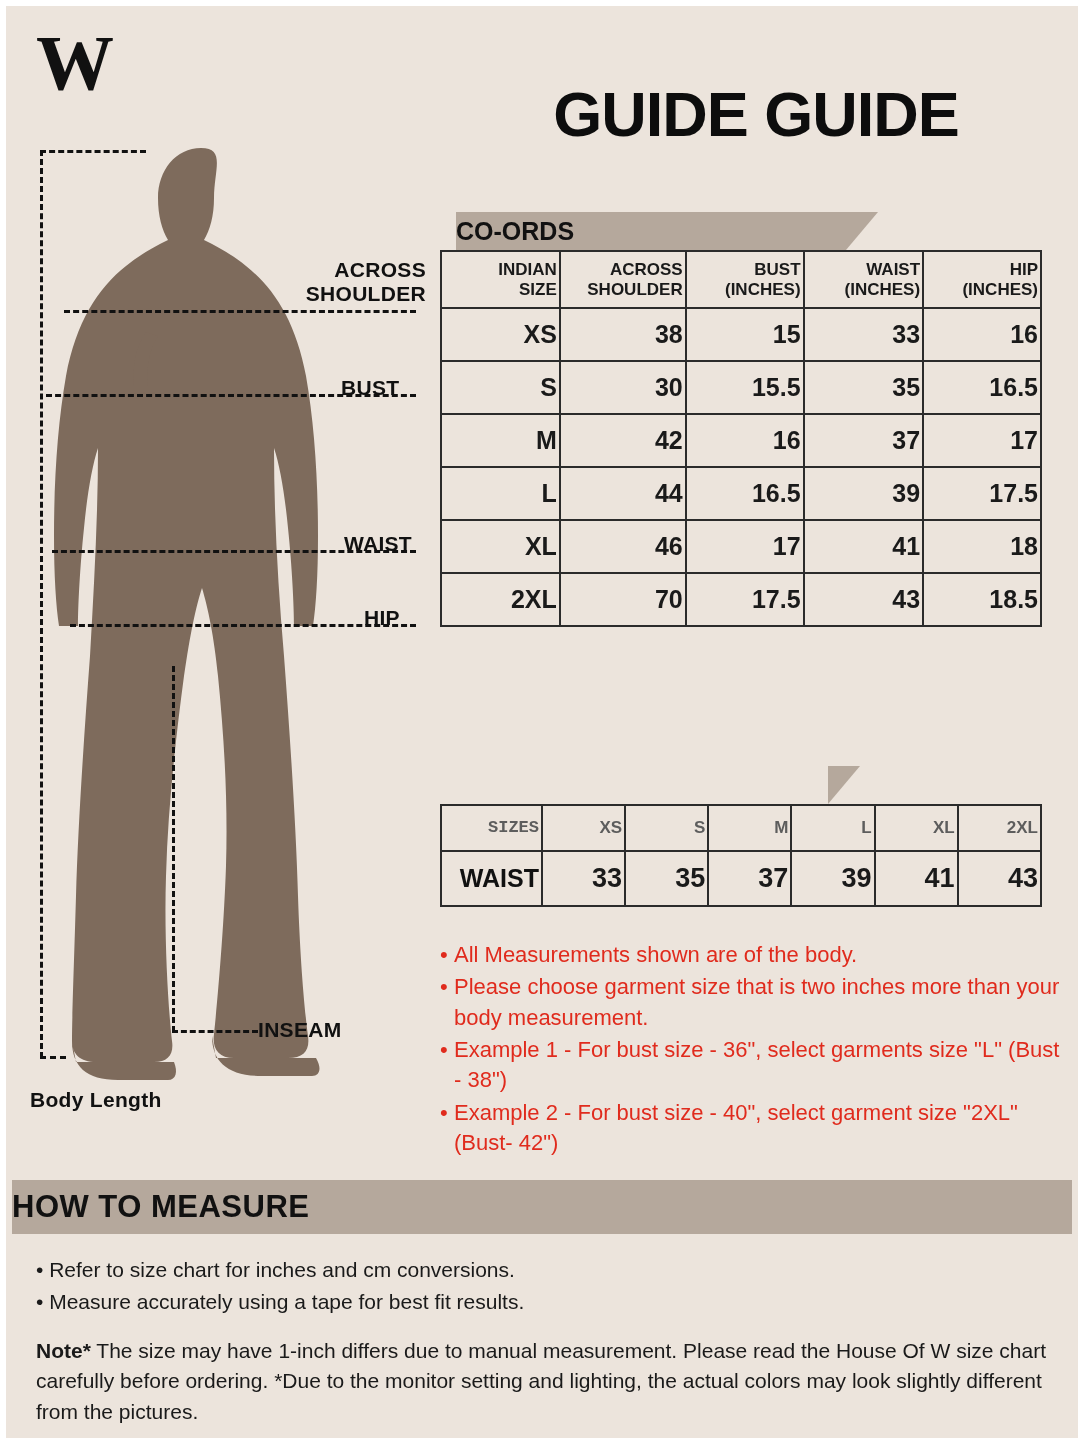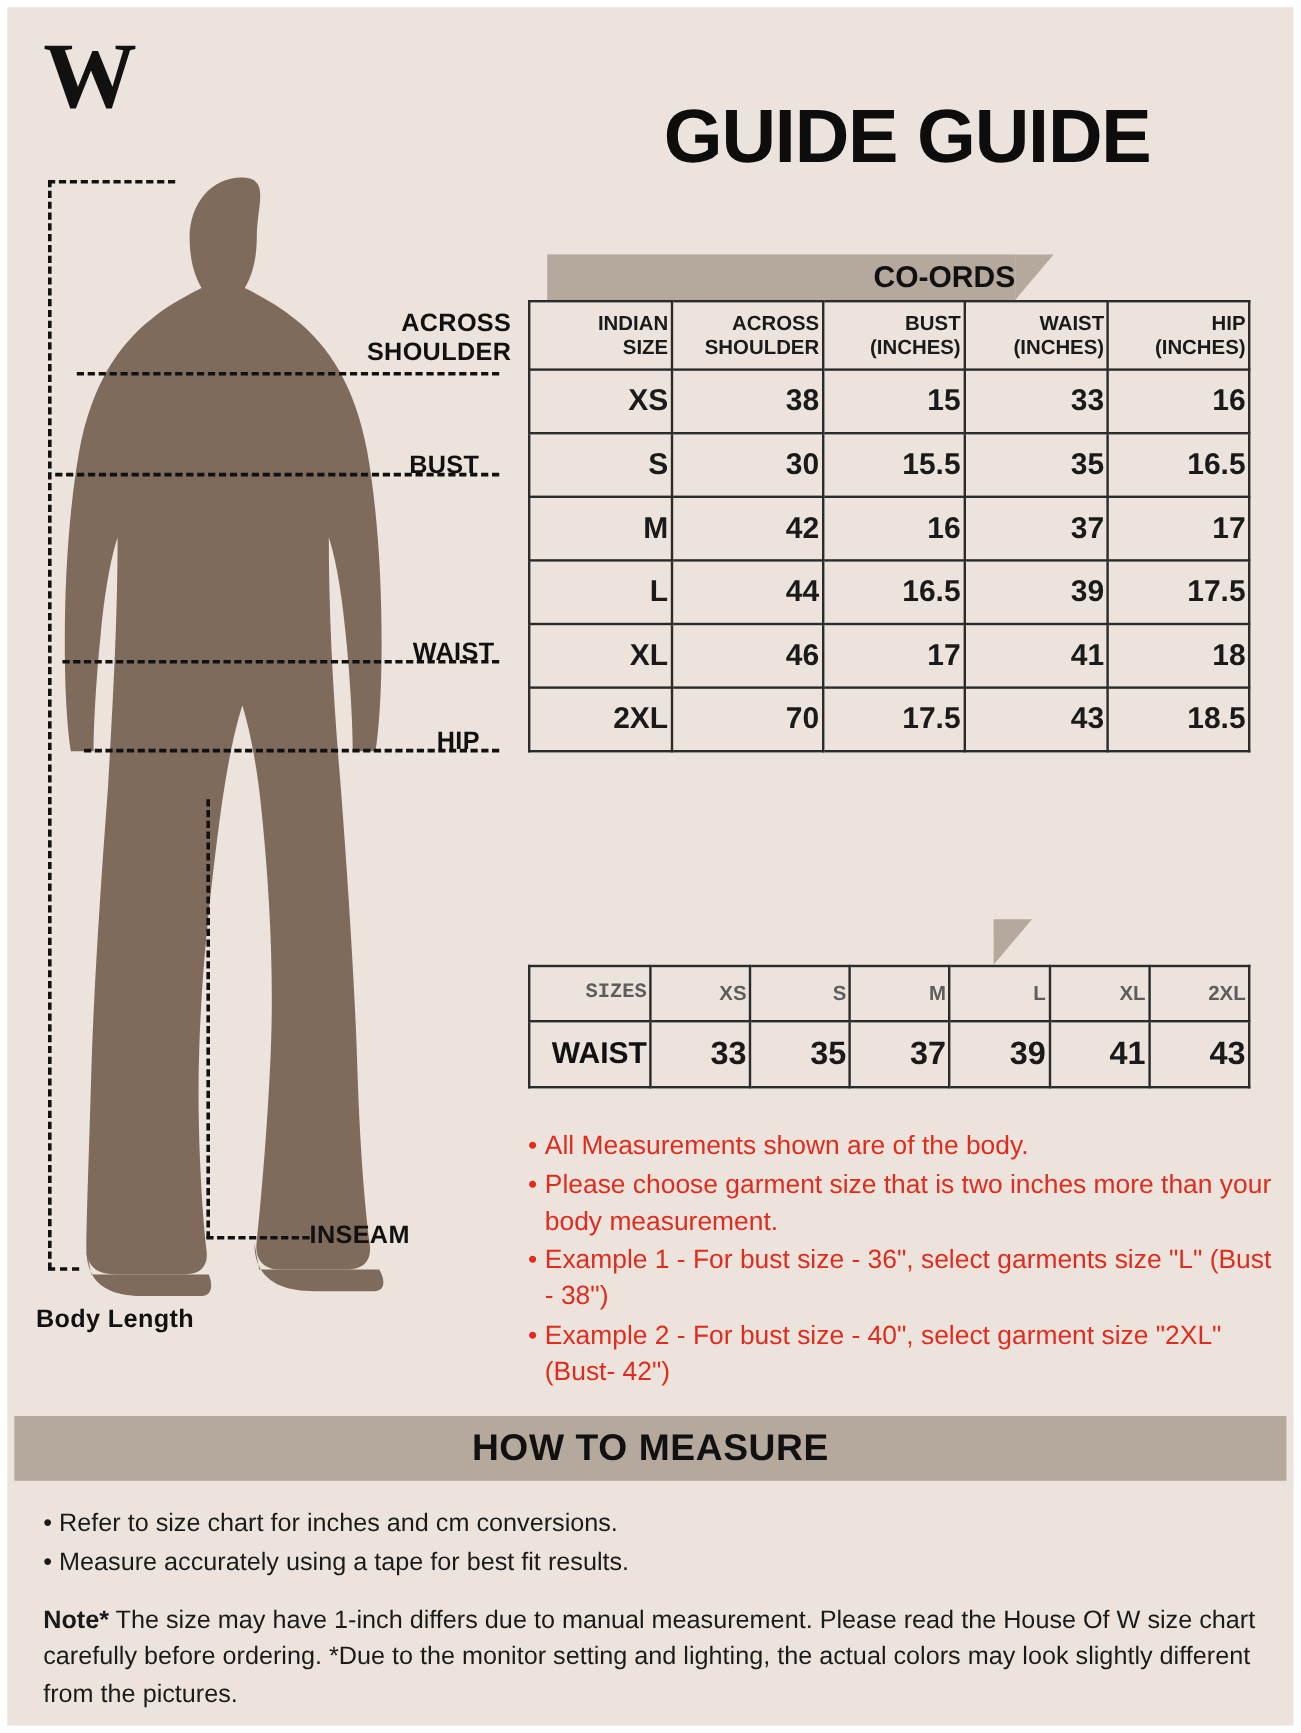--- a/index.html
+++ b/index.html
@@ -86,21 +86,20 @@
   
   .tbl-banner {
     position: absolute;
     background: #b5a89c;
     color: #111111;
     font-weight: bold;
     display: flex;
     align-items: center;
     padding-left: 0;
     box-sizing: border-box;
-    justify-content: flex-end;
   }
   .banner-tail {
     position: absolute;
     width: 0;
     height: 0;
   }
   table.grid {
     border-collapse: collapse;
     position: absolute;
     background: #ece4dc;
@@ -162,21 +161,21 @@
   
   .howto-band {
     position: absolute;
     left: 6px;
     top: 1174px;
     width: 1060px;
     height: 54px;
     background: #b5a89c;
     display: flex;
     align-items: center;
-    justify-content: center;
+    justify-content: flex-start;
   }
   .howto-band span {
     font-size: 31px;
     font-weight: bold;
     color: #111111;
     letter-spacing: 0.5px;
   }
   .howto-body {
     position: absolute;
     left: 30px;

